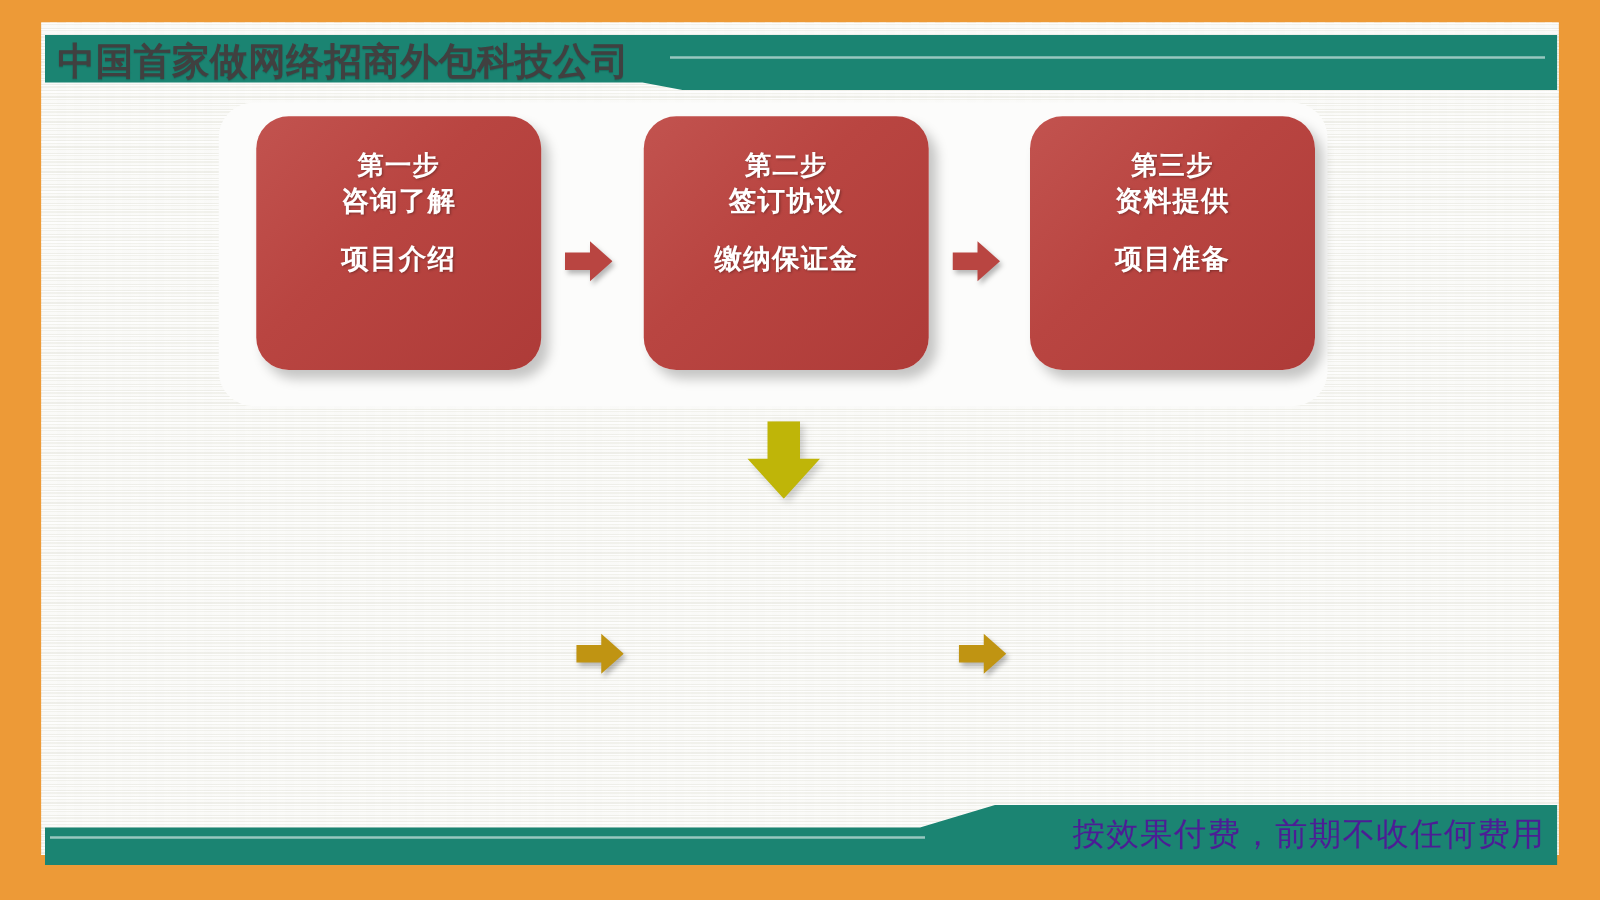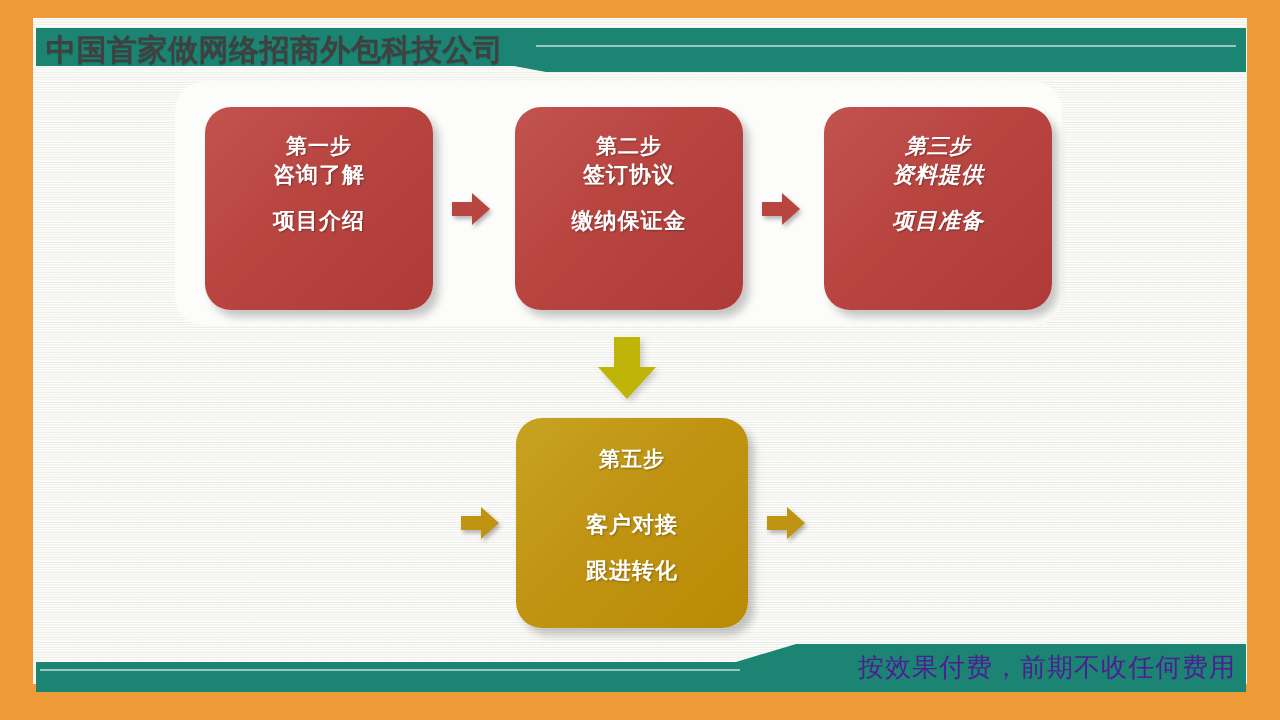--- a/index.html
+++ b/index.html
@@ -118,34 +118,34 @@
   }
   .step-line {
     font-size: 22px;
     font-weight: bold;
     letter-spacing: 1px;
     text-shadow: 1px 1px 2px rgba(0,0,0,0.30);
     white-space: nowrap;
   }
 
   
-  .row-top { top: 107px; width: 228px; height: 203px; }
+  .row-top { top: 93px; width: 228px; height: 203px; }
   .row-top .step-title { margin-top: 25px; }
   .row-top .step-line   { }
   .row-top .step-line + .step-line { margin-top: 16px; }
 
   
   .row-bot { top: 418px; width: 232px; height: 210px; }
   .row-bot .step-title { margin-top: 27px; }
   .row-bot .step-line   { margin-top: 37px; }
   .row-bot .step-line + .step-line { margin-top: 16px; }
 
   #card-1 { left: 205px; }
   #card-2 { left: 515px; }
-  #card-3 { left: 824px; font-style: italic; }
+  #card-3 { left: 824px; }
   #card-4 { left: 210px; }
   #card-5 { left: 516px; }
   #card-6 { left: 824px; }
 
   
   .h-arrow {
     position: absolute;
     width: 38px;
     height: 36px;
     filter: drop-shadow(2px 3px 2px rgba(0,0,0,0.28));
@@ -239,25 +239,20 @@
     </svg>
   </div>
 
   <div id="arrow-down">
     <svg viewBox="0 0 66 62" xmlns="http://www.w3.org/2000/svg">
       <path d="M20 0 L46 0 L46 30 L62 30 L33 62 L4 30 L20 30 Z" fill="#BFB508"></path>
     </svg>
   </div>
 
 
-  <div id="card-5" class="step-card gold row-bot">
-    <div class="step-title">第五步</div>
-    <div class="step-line">客户对接</div>
-    <div class="step-line">跟进转化</div>
-  </div>
 
 
   <div id="arrow-4-5" class="h-arrow">
     <svg viewBox="0 0 38 36" xmlns="http://www.w3.org/2000/svg">
       <path d="M0 11 L20 11 L20 2 L38 18 L20 34 L20 25 L0 25 Z" fill="#C09412"></path>
     </svg>
   </div>
   <div id="arrow-5-6" class="h-arrow">
     <svg viewBox="0 0 38 36" xmlns="http://www.w3.org/2000/svg">
       <path d="M0 11 L20 11 L20 2 L38 18 L20 34 L20 25 L0 25 Z" fill="#C09412"></path>

